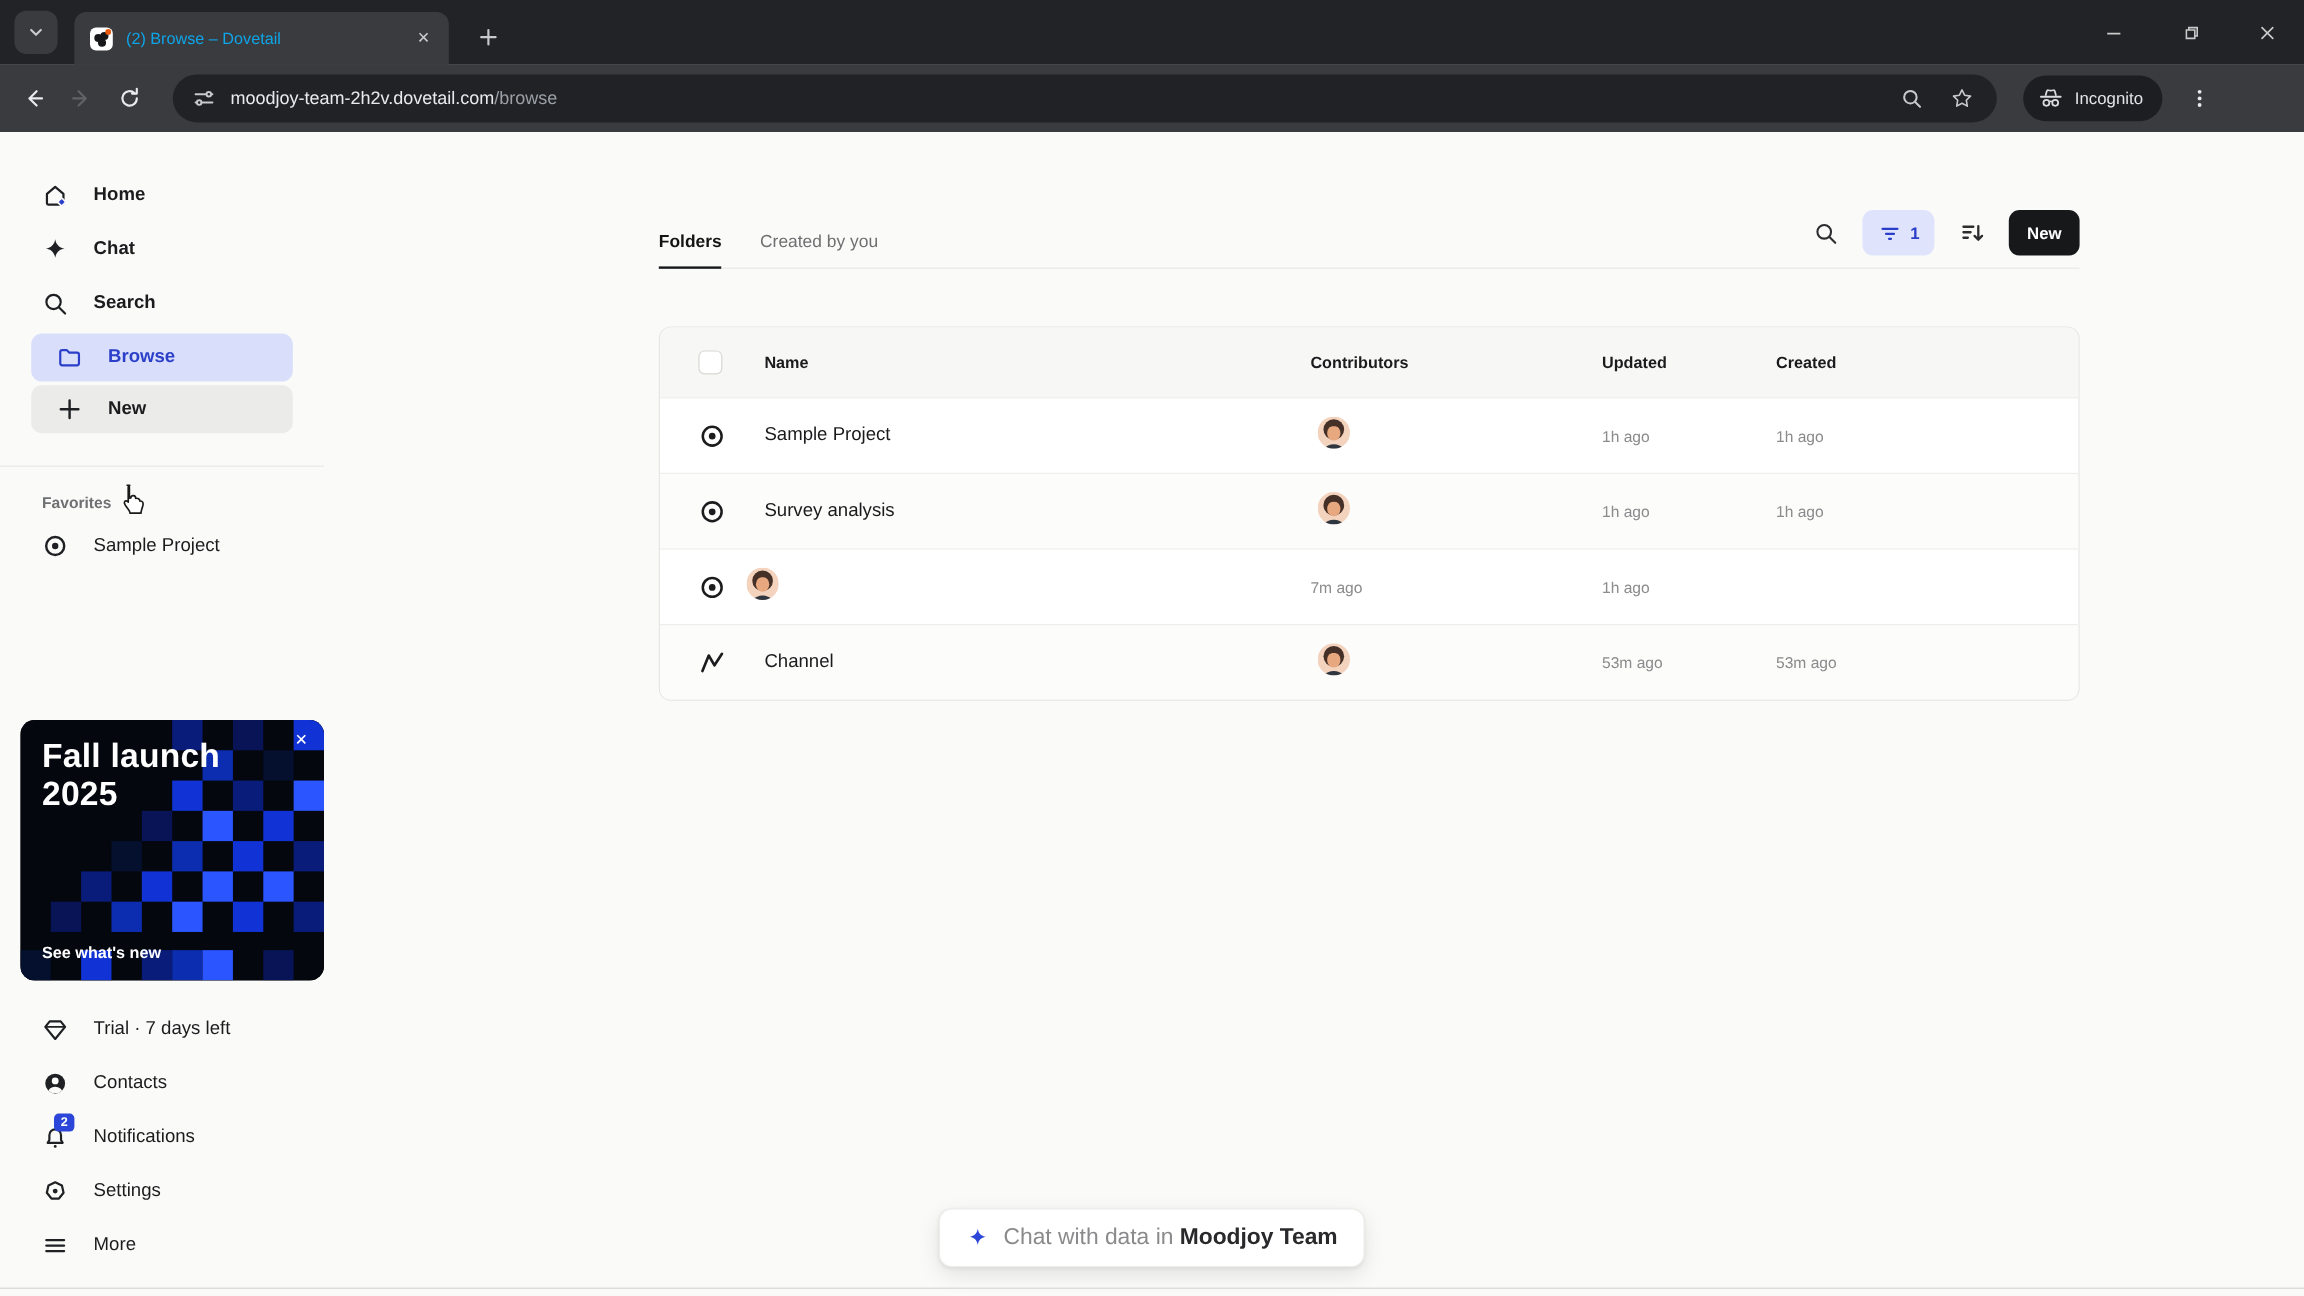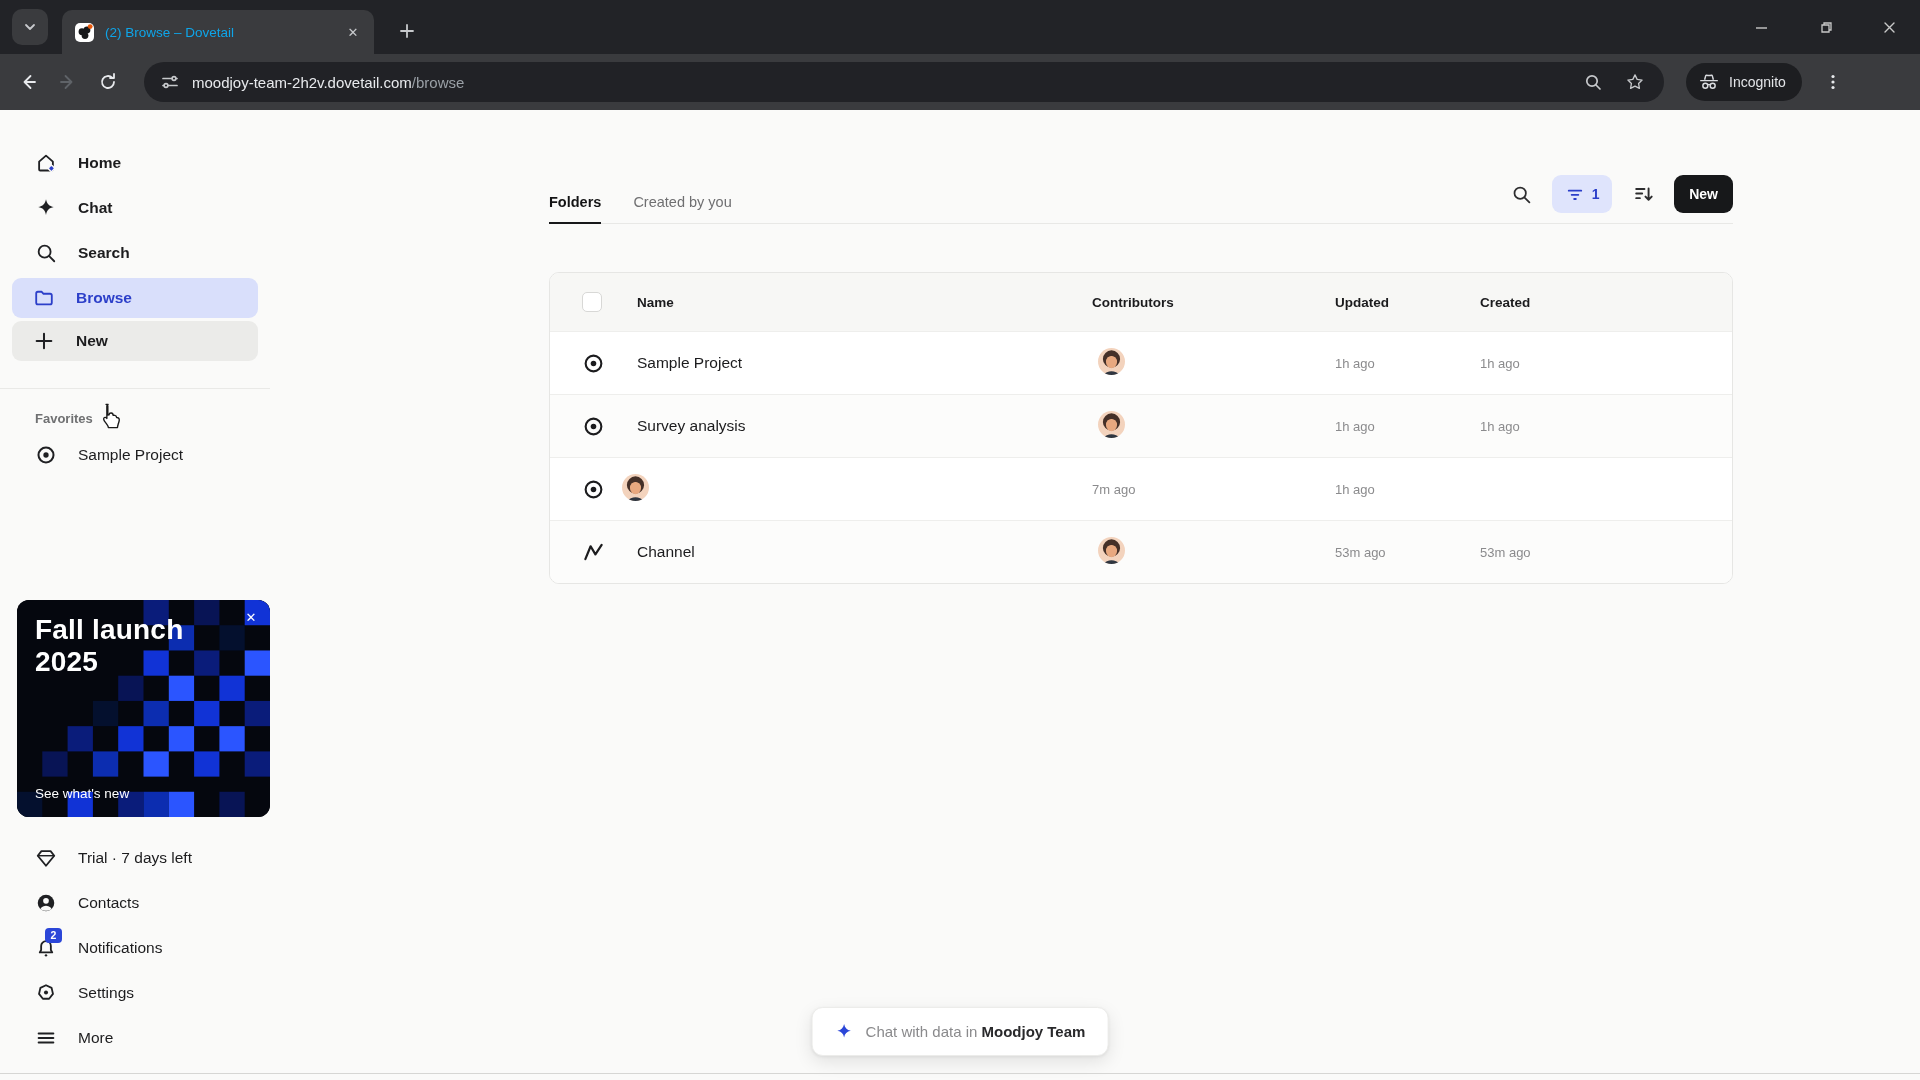--- a/index.html
+++ b/index.html
@@ -29,34 +29,34 @@
 
   
   .app { position:absolute; top:110px; left:0; width:1920px; height:970px; background:#fafaf9; display:flex;gap:36px; }
 
   
   .sidebar { width:270px; height:100%; position:relative; flex:none; }
   .nav { padding-top:30px; }
   .nav-item { height:45px; display:flex; align-items:center; padding:0 0 0 34px; }
   .nav-item .icn { width:24px; height:24px; display:flex; align-items:center; justify-content:center; color:#1f2023; }
   .nav-item .lbl { margin-left:20px; font-size:15.5px; font-weight:600; color:#1c1c1e; }
-  .nav-item.pill { height:40px; margin:3px 12px; padding-left:20px; border-radius:9px; }
+  .nav-item.pill { height:40px; margin:3px 26px; padding-left:20px; border-radius:9px; }
   .nav-item.active { background:#d9dffb; }
   .nav-item.active .lbl, .nav-item.active .icn { color:#2c3fc9; }
   .nav-item.hovered { background:#ebebe9; }
   .side-divider { height:1px; background:#e9e9e7; margin-top:27px; }
   .fav-label { margin:22px 0 6px 35px; font-size:13px; font-weight:600; color:#6f7072; }
   .badge { min-width:17px; height:15px; background:#2b46d8; border-radius:4px; color:#fff; font-size:10.5px; font-weight:700; display:flex; align-items:center; justify-content:center; padding:0 3px; }
   .icn-wrap { position:relative; }
   .icn-badge { position:absolute; top:-8px; left:11px; }
 
   .banner { position:absolute; left:17px; top:490px; width:253px; height:217px; border-radius:12px; overflow:hidden; background:#05070e; }
   .banner svg.mosaic { position:absolute; inset:0; width:100%; height:100%; }
   .banner-title { position:absolute; left:18px; top:14px; width:150px; color:#fff; font-size:28px; font-weight:700; line-height:1.14; letter-spacing:.2px; }
-  .banner-cta { position:absolute; left:18px; bottom:16px; color:#fff; font-size:13.5px; font-weight:400; }
+  .banner-cta { position:absolute; left:18px; bottom:16px; color:#fff; font-size:13.5px; font-weight:700; }
   .banner-close { position:absolute; top:8px; right:10px; color:#fff; font-size:13px; width:18px; height:18px; display:flex; align-items:center; justify-content:center; }
 
   .side-footer { position:absolute; left:0; bottom:20px; width:100%; }
 
   
   .content { flex:1; position:relative; }
   .content-inner { width:1184px; margin-left:243px; }
   .tabs-bar { position:relative; height:114px; border-bottom:1px solid #e8e8e6; display:flex; align-items:flex-end; }
   .tab-item { font-size:14.5px; padding-bottom:13px; margin-right:32px; position:relative; color:#6f6f71; font-weight:500; }
   .tab-item.active { color:#141415; font-weight:700; }
@@ -76,21 +76,21 @@
   .checkbox { width:20px; height:20px; border:1px solid #d8d8d6; border-radius:5px; background:#fff; margin-left:32px; }
   .t-body .t-row { height:63px; border-top:1px solid #eeeeec; }
   .t-body .t-row:nth-child(even) { background:#fcfcfb; }
   .row-icon { margin-left:31px; width:24px; height:24px; display:flex; align-items:center; justify-content:center; color:#1c1c1e; }
   .cell-name { padding-left:21px; font-size:15.5px; font-weight:500; color:#1b1b1d; }
   .cell-time { font-size:13px; color:#8b8b8d; }
   .avatar { width:27px; height:27px; margin-left:6px; }
 
   
   .chat-pill { position:absolute; left:50%; transform:translateX(-50%); bottom:24px; height:49px; background:#fff; border:1px solid #ececea; border-radius:11px; box-shadow:0 6px 18px rgba(0,0,0,.10), 0 1px 3px rgba(0,0,0,.06); display:flex; align-items:center; padding:0 22px; gap:12px; }
-  .chat-pill .txt { font-size:15px; color:#8a8a8c; }
+  .chat-pill .txt { font-size:19px; color:#8a8a8c; }
   .chat-pill .team { color:#29292b; font-weight:700; }
 
   .cursor { position:absolute; left:96px; top:402px; z-index:50; pointer-events:none; }
   .window-edge { position:absolute; left:0; right:0; bottom:6px; height:1px; background:#d6d6d4; }
 </style>
 </head>
 <body>
 
 <div class="tab-strip">
   <div class="tabsearch-btn">

